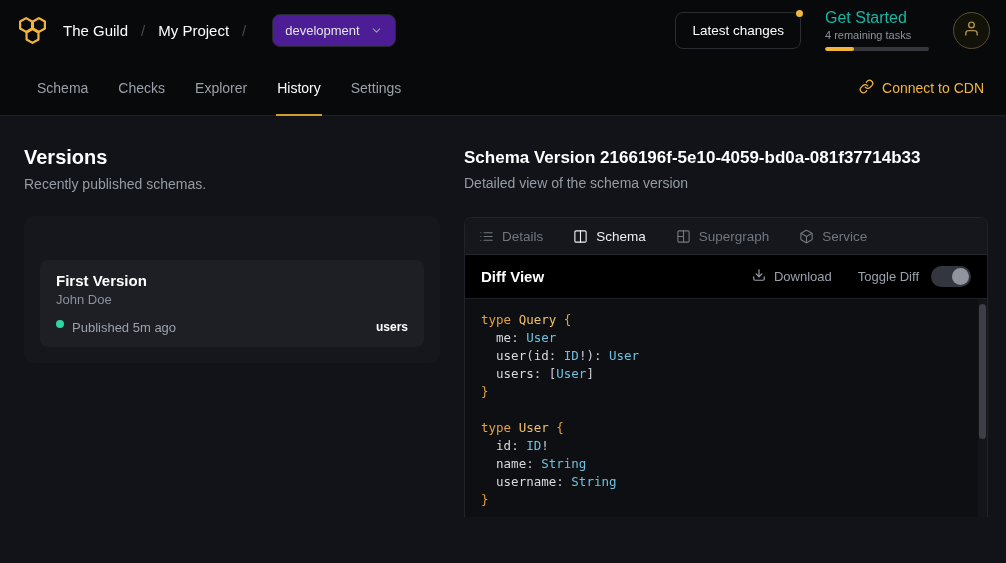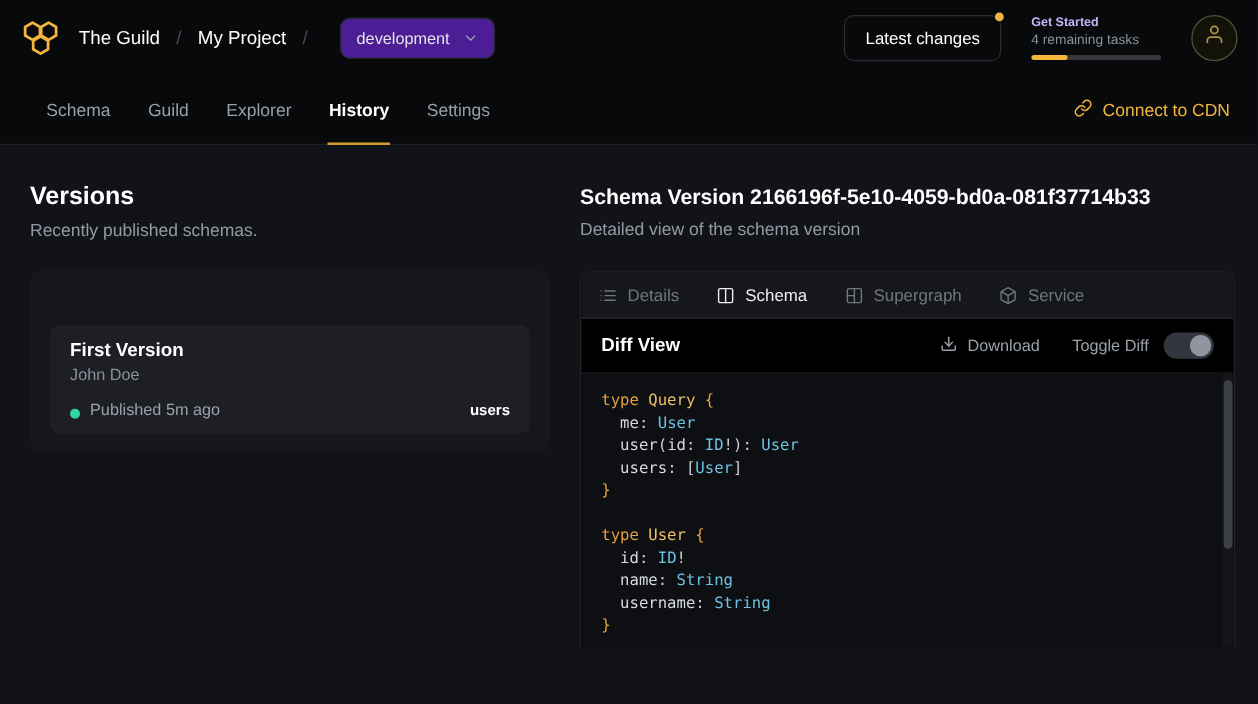--- a/index.html
+++ b/index.html
@@ -15,46 +15,46 @@
   .crumb{font-size:15px;color:#fff;cursor:pointer}
   .sep{color:#454a52;margin:0 13px;font-size:15px}
   .env-btn{display:flex;align-items:center;gap:10px;background:#4c1d95;border:1px solid #272930;
     border-radius:8px;padding:8px 12px;color:#e3e5e8;font-size:13px;margin-left:13px;cursor:pointer}
   .env-btn .chev{width:13px;height:13px;color:#9aa0a8}
   .h-right{display:flex;align-items:center;gap:24px}
   .latest-btn{position:relative;background:transparent;border:1px solid #2b2d33;border-radius:8px;
     padding:10px 16px;color:#fff;font-size:13.5px;font-family:inherit;cursor:pointer}
   .dot{position:absolute;top:-3px;right:-3px;width:7px;height:7px;border-radius:50%;background:var(--accent,#f3b63b)}
   .gs{width:104px;cursor:pointer}
-  .gs-title{font-size:10px;font-weight:700;color:#c4b5fd}
+  .gs-title{font-size:16px;font-weight:400;color:#14b8a6}
   .gs-sub{font-size:11px;color:#8b919b;margin-top:2px}
   .gs-bar{width:100%;height:4px;background:#35373d;border-radius:2px;margin-top:6px;overflow:hidden}
   .gs-fill{height:100%;background:var(--accent,#f3b63b);border-radius:2px}
   .avatar{width:37px;height:37px;border-radius:50%;background:#131209;border:1px solid #57503a;
     display:flex;align-items:center;justify-content:center;color:#ac9148;cursor:pointer}
   .avatar svg{width:17px;height:17px}
 
   
   .nav{height:56px;background:#08090b;border-bottom:1px solid #1e2026;display:flex;align-items:center;padding:0 22px}
   .nav-tab{height:56px;line-height:56px;margin:0 14px;padding:0 1px;font-size:14px;color:#9aa0a9;
     border-bottom:2px solid transparent;cursor:pointer}
-  .nav-tab.active{color:#fff;border-bottom-color:#cf9c2e;font-weight:700}
+  .nav-tab.active{color:#fff;border-bottom-color:#cf9c2e;font-weight:400}
   .cdn{margin-left:auto;display:flex;align-items:center;gap:8px;color:var(--accent,#f3b63b);font-size:14px;cursor:pointer}
   .cdn svg{width:15px;height:15px}
 
   
   .main{display:flex;padding:0 18px 0 24px;gap:24px;height:447px}
   .left{width:416px;flex:none;padding-top:30px}
   .left h1{font-size:20px;font-weight:700;color:#fff}
   .subtitle{font-size:14px;color:#959ba4;margin-top:7px}
   .vcard{margin-top:24px;background:#16171c;border-radius:10px;padding:16px}
   .vitem{margin-top:28px;background:#1e1f25;border-radius:8px;padding:12px 16px;cursor:pointer}
   .vname{font-size:15px;font-weight:600;color:#fff}
   .vauthor{font-size:13px;color:#8b919b;margin-top:3px}
-  .vrow{display:flex;align-items:flex-end;margin-top:13px}
+  .vrow{display:flex;align-items:flex-start;margin-top:13px}
   .gdot{width:8px;height:8px;border-radius:50%;background:var(--green,#2fd6a4);margin-right:8px}
   .vstatus{font-size:13px;color:#9aa1ab}
   .vservice{margin-left:auto;font-size:12px;font-weight:700;color:#fff}
 
   .right{flex:1;padding-top:32px;min-width:0}
   .right h2{font-size:17px;font-weight:700;color:#fff}
   .panel{margin-top:26px;border:1px solid #232429;border-bottom:none;border-radius:8px 8px 0 0;
     height:300px;display:flex;flex-direction:column;overflow:hidden;background:#000000}
   .ptabs{height:37px;background:#16171c;border-bottom:1px solid #25262c;display:flex;align-items:center;
     padding:0 14px;gap:30px;flex:none}
@@ -127,21 +127,21 @@
             <circle cx="12" cy="7" r="4"></circle>
           </svg>
       </span>
     </div>
   </div>
 </header>
 
 <nav class="nav">
   <div style="display:flex">
       <div class="nav-tab">Schema</div>
-      <div class="nav-tab">Guild</div>
+      <div class="nav-tab">Checks</div>
       <div class="nav-tab">Explorer</div>
       <div class="nav-tab active">History</div>
       <div class="nav-tab">Settings</div>
     </div>
   <div class="cdn">
     <span>
       <svg viewBox="0 0 24 24">
         <path d="M10 13a5 5 0 0 0 7.54.54l3-3a5 5 0 0 0-7.07-7.07l-1.72 1.71"></path>
         <path d="M14 11a5 5 0 0 0-7.54-.54l-3 3a5 5 0 0 0 7.07 7.07l1.71-1.71"></path>
       </svg>

